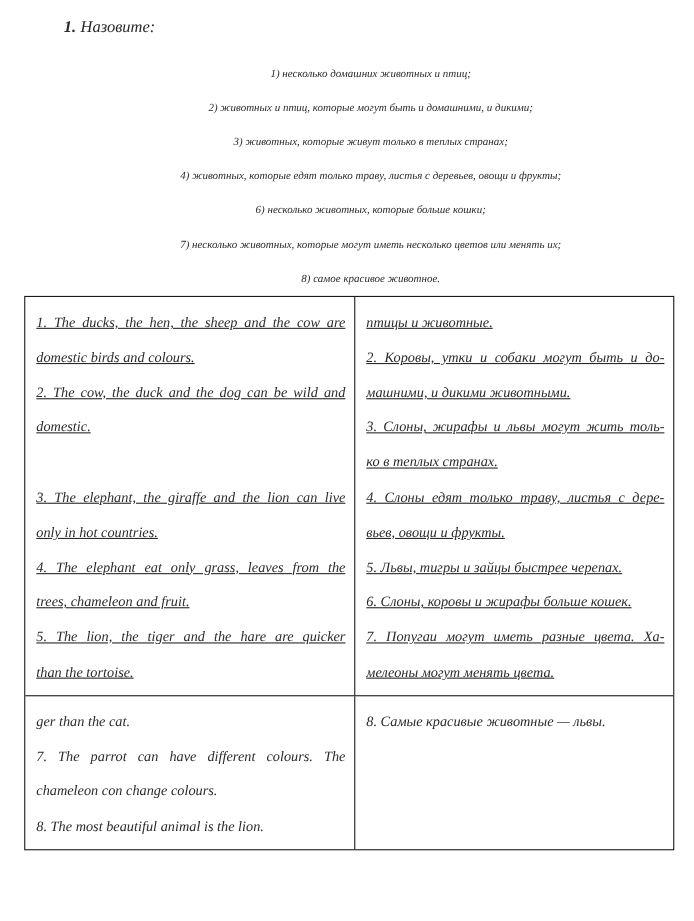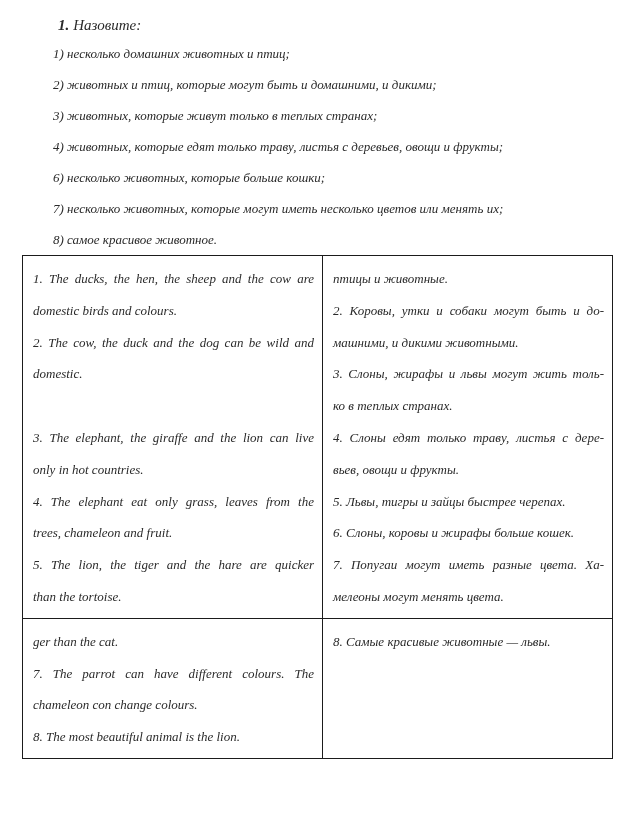--- a/index.html
+++ b/index.html
@@ -15,47 +15,49 @@
     font-style: italic;
     color: #2a2a2a;
   }
   
   .header {
     padding: 12px 10px 0 53px;
   }
   .title-line {
     padding-left: 5px;
     line-height: 26px;
-    margin-bottom: 0;
+    margin-bottom: 14px;
     font-size: 15px;
     white-space: nowrap;
   }
   .title-num {
     font-weight: bold;
     font-style: italic;
     margin-right: 4px;
   }
   .task {
     line-height: 31px;
-    font-size: 13px;
+    font-size: 10px;
     white-space: nowrap;
+    text-align: center;
   }
   
   .answers-table {
     margin-left: 22px;
     width: 591px;
     box-sizing: border-box;
     border: 1.5px solid #1b1b1b;
   }
   .trow {
     display: grid;
     grid-template-columns: 300px 1fr;
   }
   .trow-1 {
     border-bottom: 1.5px solid #1b1b1b;
+    text-decoration: underline;
   }
   .cell {
     box-sizing: border-box;
     padding: 7px 8px 5px 10px;
   }
   .cell-en {
     border-right: 1.5px solid #1b1b1b;
   }
   .trow-2 .cell {
     min-height: 138px;

